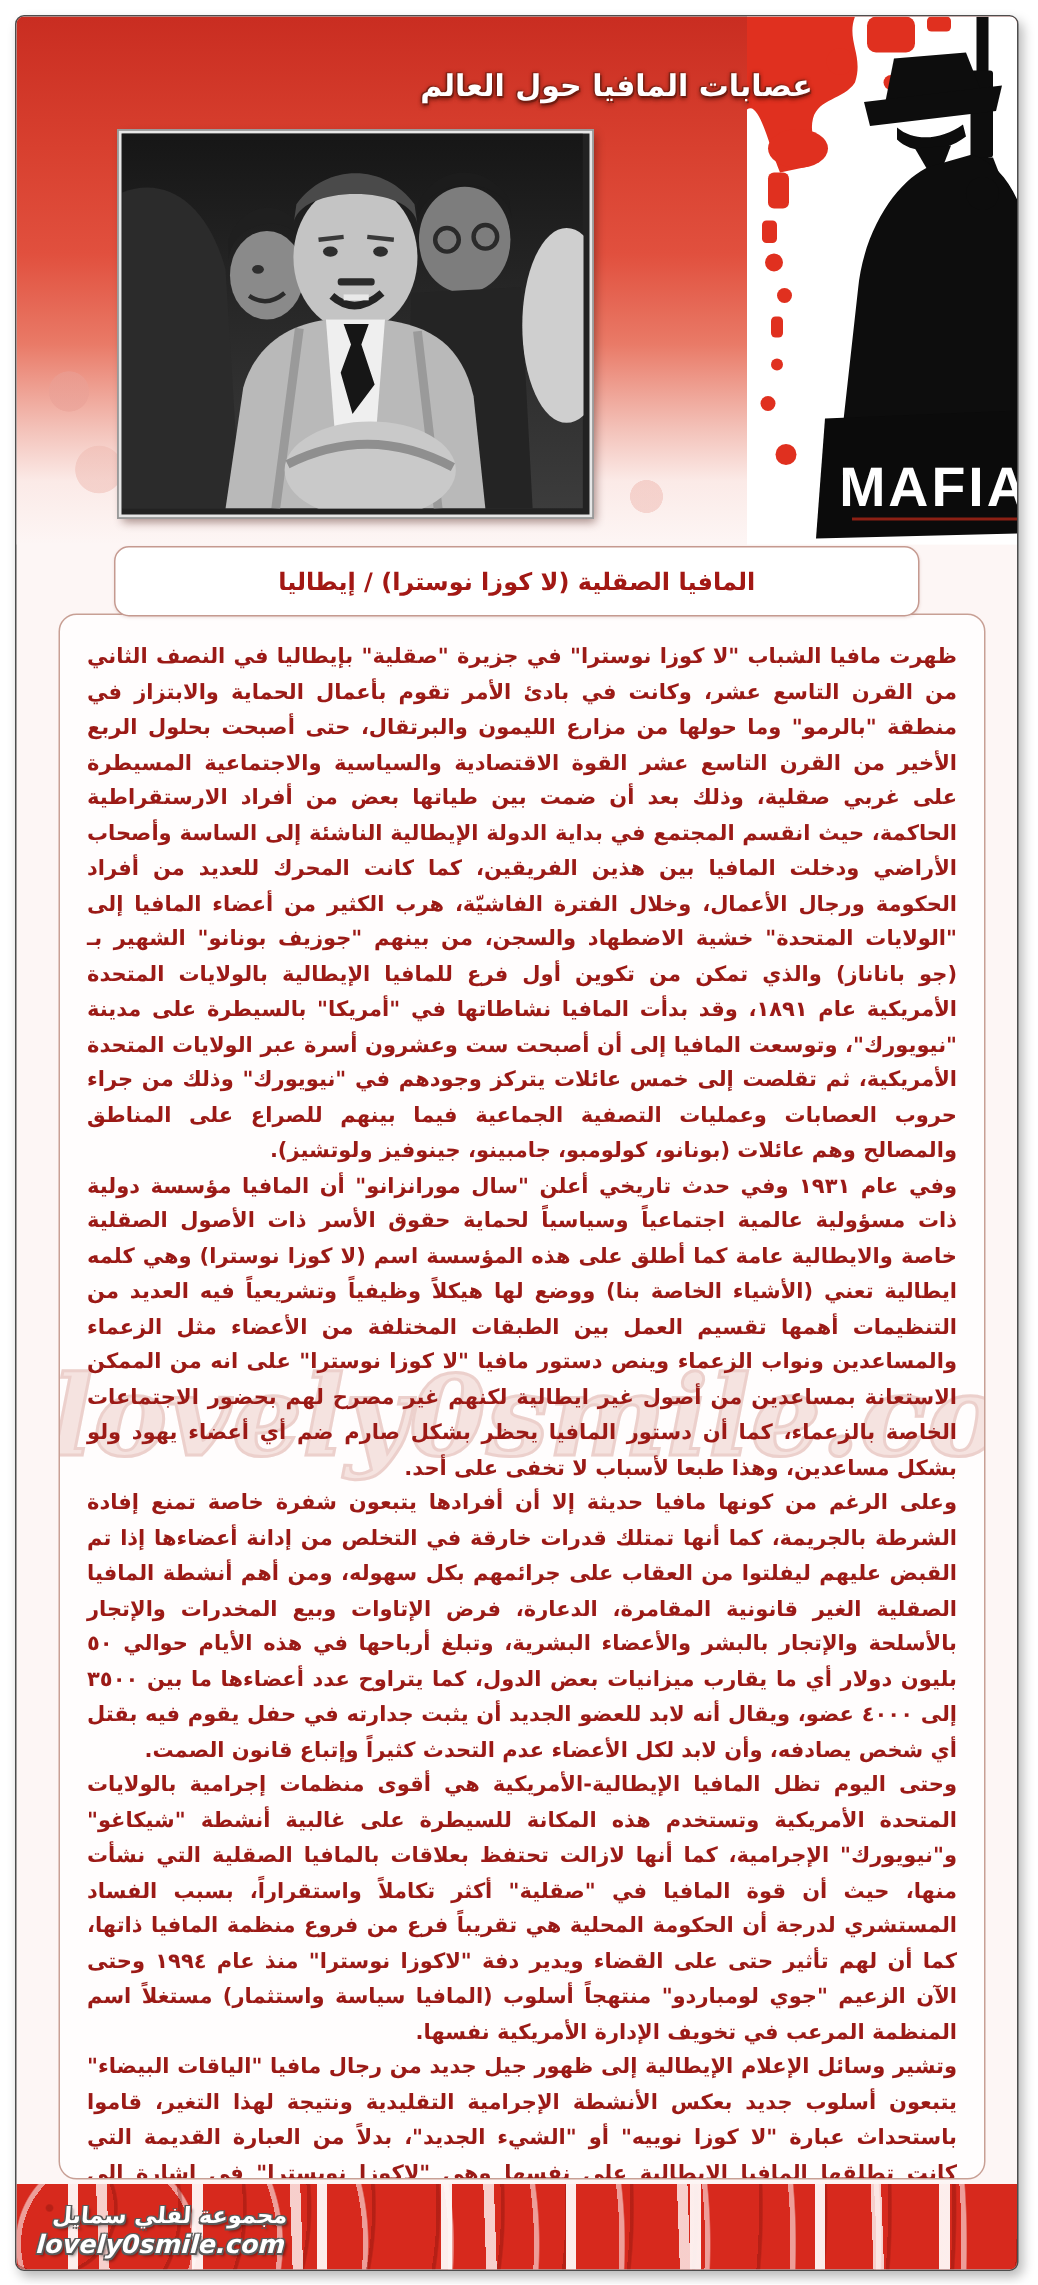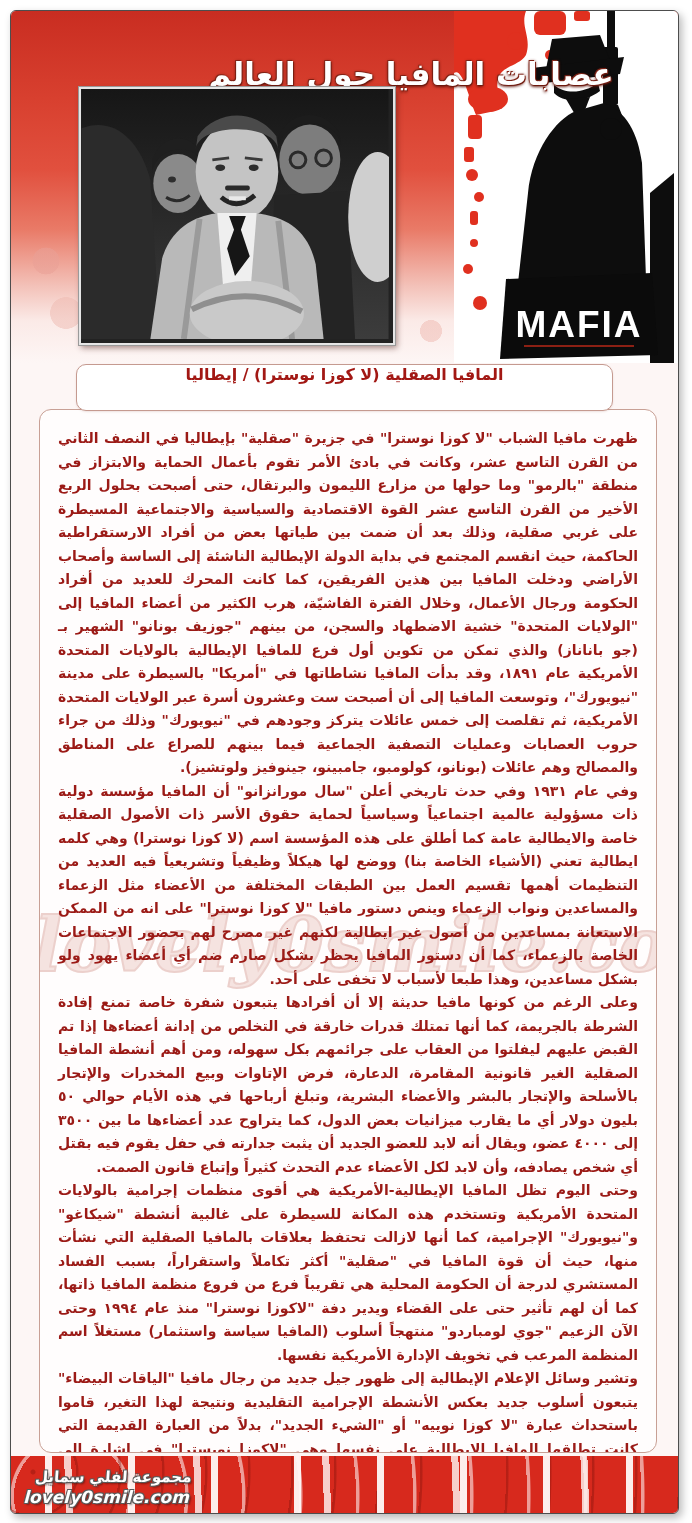--- a/index.html
+++ b/index.html
@@ -12,37 +12,37 @@
   
   .hero{position:absolute;left:0;top:0;width:100%;height:352px;
     background-image:
       radial-gradient(circle 22px at 35px 250px, rgba(233,160,150,.55) 60%, transparent 62%),
       radial-gradient(circle 15px at 92px 272px, rgba(233,160,150,.45) 60%, transparent 62%),
       radial-gradient(circle 26px at 55px 302px, rgba(238,185,176,.5) 60%, transparent 62%),
       radial-gradient(circle 12px at 150px 290px, rgba(238,185,176,.45) 60%, transparent 62%),
       radial-gradient(circle 18px at 420px 320px, rgba(235,170,160,.4) 60%, transparent 62%),
       linear-gradient(180deg,#c92d21 0%,#d8402f 25%,#e1503e 45%,#e97a67 62%,#f3c1b8 78%,#fbeae7 88%,#fdf6f5 100%);}
 
-  .page-title{position:absolute;left:160px;top:45px;width:480px;margin:0;text-align:center;
-    font-size:31px;font-weight:bold;color:#ffffff;letter-spacing:.5px;
+  .page-title{position:absolute;left:160px;top:34px;width:480px;margin:0;text-align:center;
+    font-size:20px;font-weight:bold;color:#ffffff;letter-spacing:.5px;
     text-shadow:0 0 3px rgba(110,25,15,.95),0 2px 3px rgba(95,20,10,.8),1px 1px 0 #8a2a1c,-1px -1px 0 #8a2a1c;}
 
   .photo{position:absolute;left:68px;top:76px;width:312px;height:254px;
     border:2px solid #e6e6e6;box-shadow:0 0 0 1px #9a9a9a,2px 3px 6px rgba(60,10,5,.45);
     background:#222;}
   .photo svg{display:block;}
 
-  .art-panel{position:absolute;right:0;top:0;width:224px;height:352px;background:#ffffff;}
+  .art-panel{position:absolute;right:0;top:0;width:180px;height:352px;background:#ffffff;}
   .art-panel svg{display:block;}
   .mafia-word{font-family:"Liberation Sans","DejaVu Sans",sans-serif;font-weight:900;}
 
   
   .section-box{position:absolute;left:65px;top:353px;width:535px;height:45px;
     background:#ffffff;border:1px solid #c59a90;border-radius:10px;
-    display:flex;justify-content:center;z-index:3;
+    display:flex;align-items:center;justify-content:center;z-index:3;
     box-shadow:0 1px 2px rgba(150,80,70,.15);}
   .section-box span{font-size:16px;font-weight:bold;color:#a21814;}
 
   
   .article-box{position:absolute;left:28px;top:398px;width:618px;height:1044px;
     background:#fffdfd;border:1px solid #c8a095;border-radius:12px;
     box-sizing:border-box;padding:17px 18px;overflow:hidden;z-index:2;}
   .article-text{position:relative;z-index:1;}
   .para{margin:0;font-size:14px;font-weight:bold;line-height:23.5px;color:#9b1a16;
     text-align:justify;}

